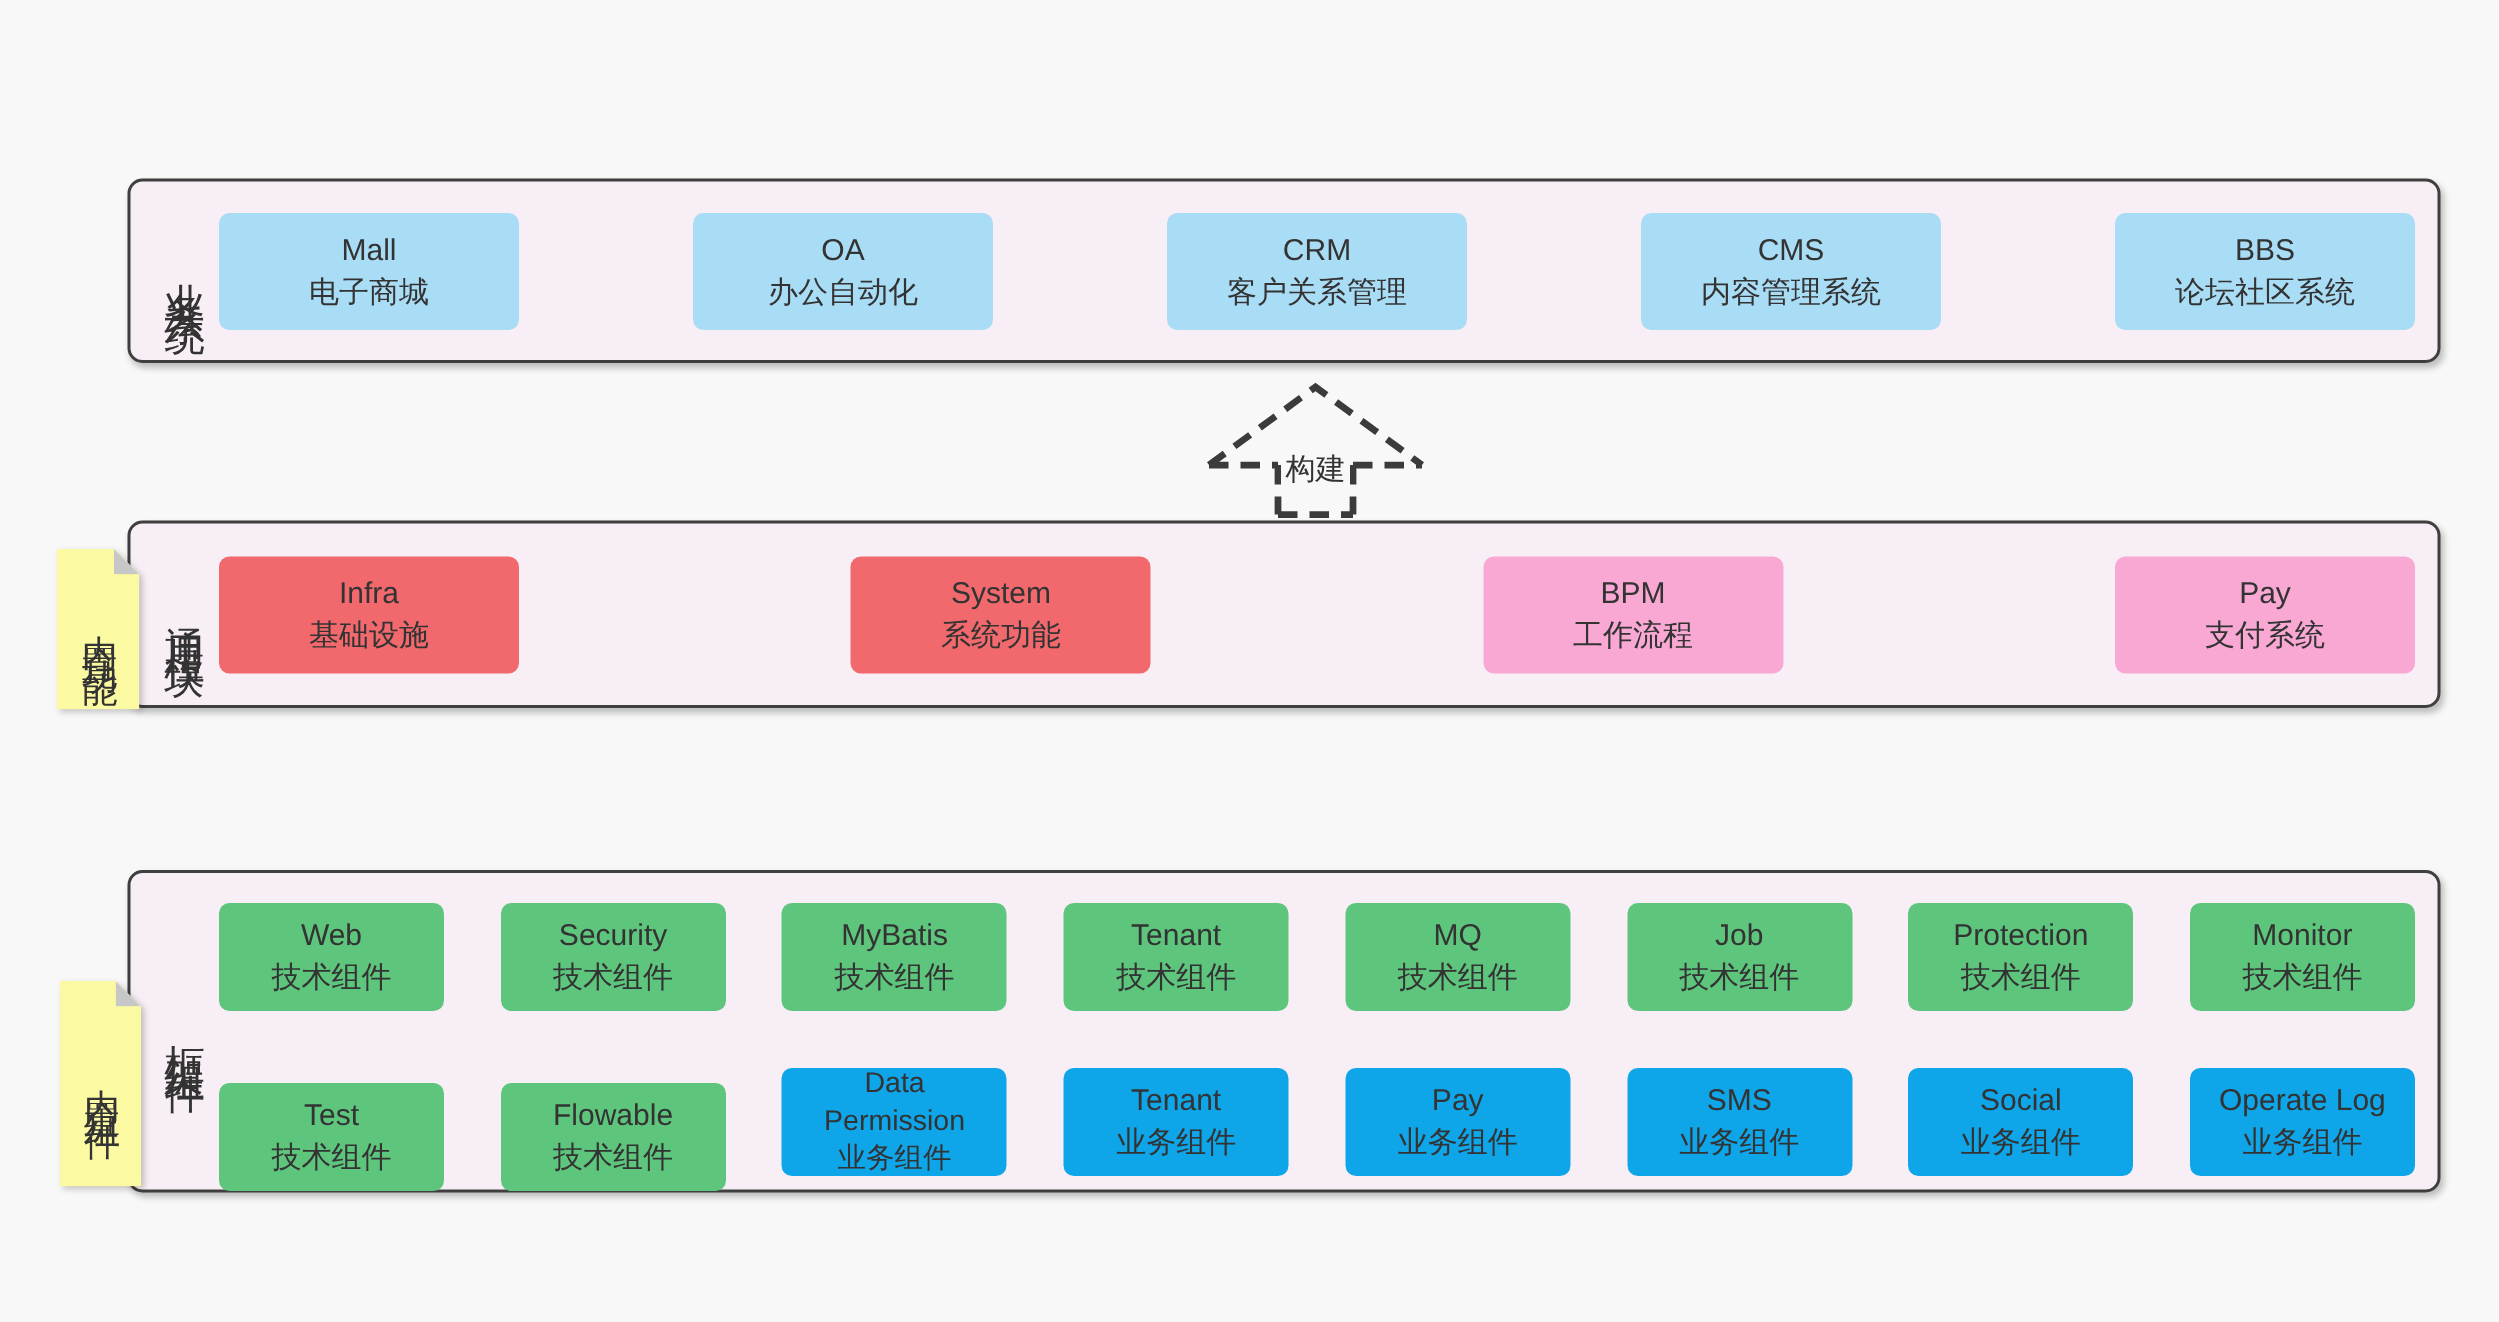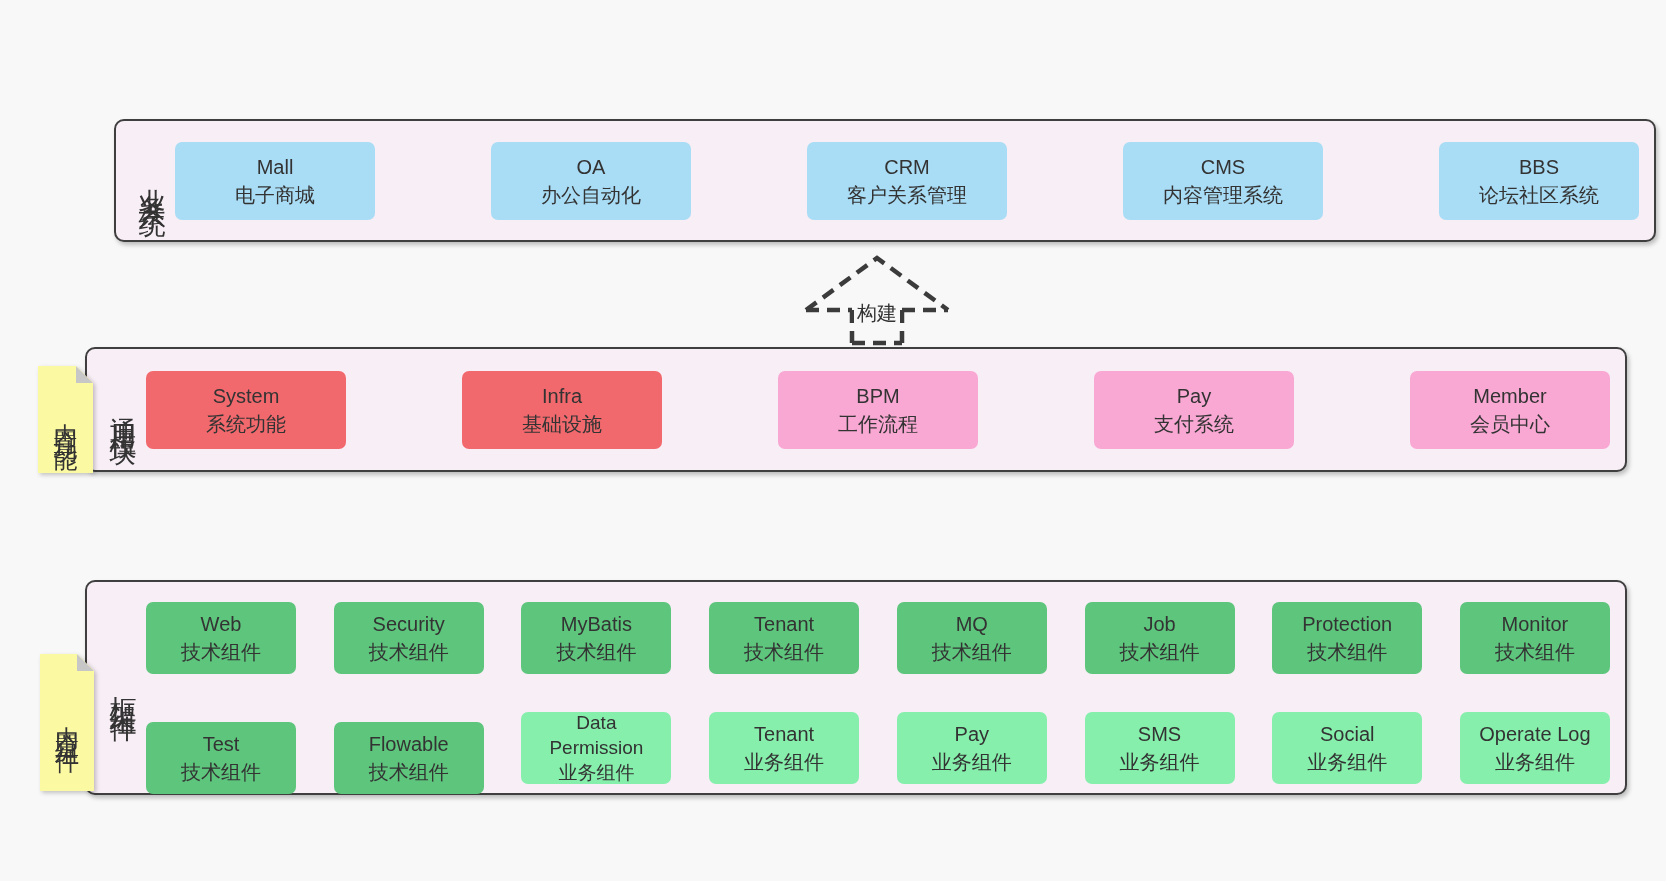--- a/index.html
+++ b/index.html
@@ -68,21 +68,21 @@
     line-height: 28px;
     font-size: 20px;
     padding: 2px 6px;
   }
   .w6 { width: 200px; height: 78px; }
   .w8 { width: 150px; height: 72px; }
   .blue       { background: #a9dcf5; }
   .red        { background: #f2696d; }
   .pink       { background: #f9a8d4; }
   .green      { background: #5ec57d; margin-top: 20px; }
-  .lightgreen { background: #86efac; align-items: center; }
+  .lightgreen { background: #0ea5e9; align-items: center; }
   .box .en { display: block; }
   .box .zh { display: block; }
   .tight { line-height: 25px; font-size: 19px; }
 
   
   .arrow {
     position: absolute;
     width: 150px;
     height: 92px;
   }
@@ -117,21 +117,21 @@
     top: 0;
     right: 0;
     width: 17px;
     height: 17px;
     background: #c7c7c7;
     clip-path: polygon(0 0, 100% 100%, 0 100%);
   }
   .tag .vtext { font-size: 24px; letter-spacing: 8px; }
 
   
-  #layer-business   { top: 119px; height: 123px; margin-left: 29px; }
+  #layer-business   { top: 119px; height: 123px; }
   #layer-modules    { top: 347px; height: 125px; }
   #layer-components { top: 580px; height: 215px; }
   #arrow-build     { left: 802px; top: 255px; }
   #arrow-implement { left: 806px; top: 487px; }
   #tag-features   { left: 38px; top: 366px; width: 55px; height: 107px; }
   #tag-components { left: 40px; top: 654px; width: 54px; height: 137px; }
 </style>
 </head>
 <body>
 
@@ -171,38 +171,34 @@
     </svg>
     <span class="arrow-label">构建</span>
   </div>
 
   <div class="layer" id="layer-modules">
     <div class="layer-label">
       <span class="vtext">通用模块</span>
     </div>
     <div class="boxes">
       <div class="box w6 red">
+        <span class="en">Infra</span>
+        <span class="zh">基础设施</span>
+      </div>
+      <div class="box w6 red">
         <span class="en">System</span>
         <span class="zh">系统功能</span>
-      </div>
-      <div class="box w6 red">
-        <span class="en">Infra</span>
-        <span class="zh">基础设施</span>
       </div>
       <div class="box w6 pink">
         <span class="en">BPM</span>
         <span class="zh">工作流程</span>
       </div>
       <div class="box w6 pink">
         <span class="en">Pay</span>
         <span class="zh">支付系统</span>
-      </div>
-      <div class="box w6 pink">
-        <span class="en">Member</span>
-        <span class="zh">会员中心</span>
       </div>
     </div>
   </div>
   <div class="tag-wrap" id="tag-features">
     <div class="tag">
       <span class="fold"></span>
       <span class="vtext">内置功能</span>
     </div>
   </div>
 

